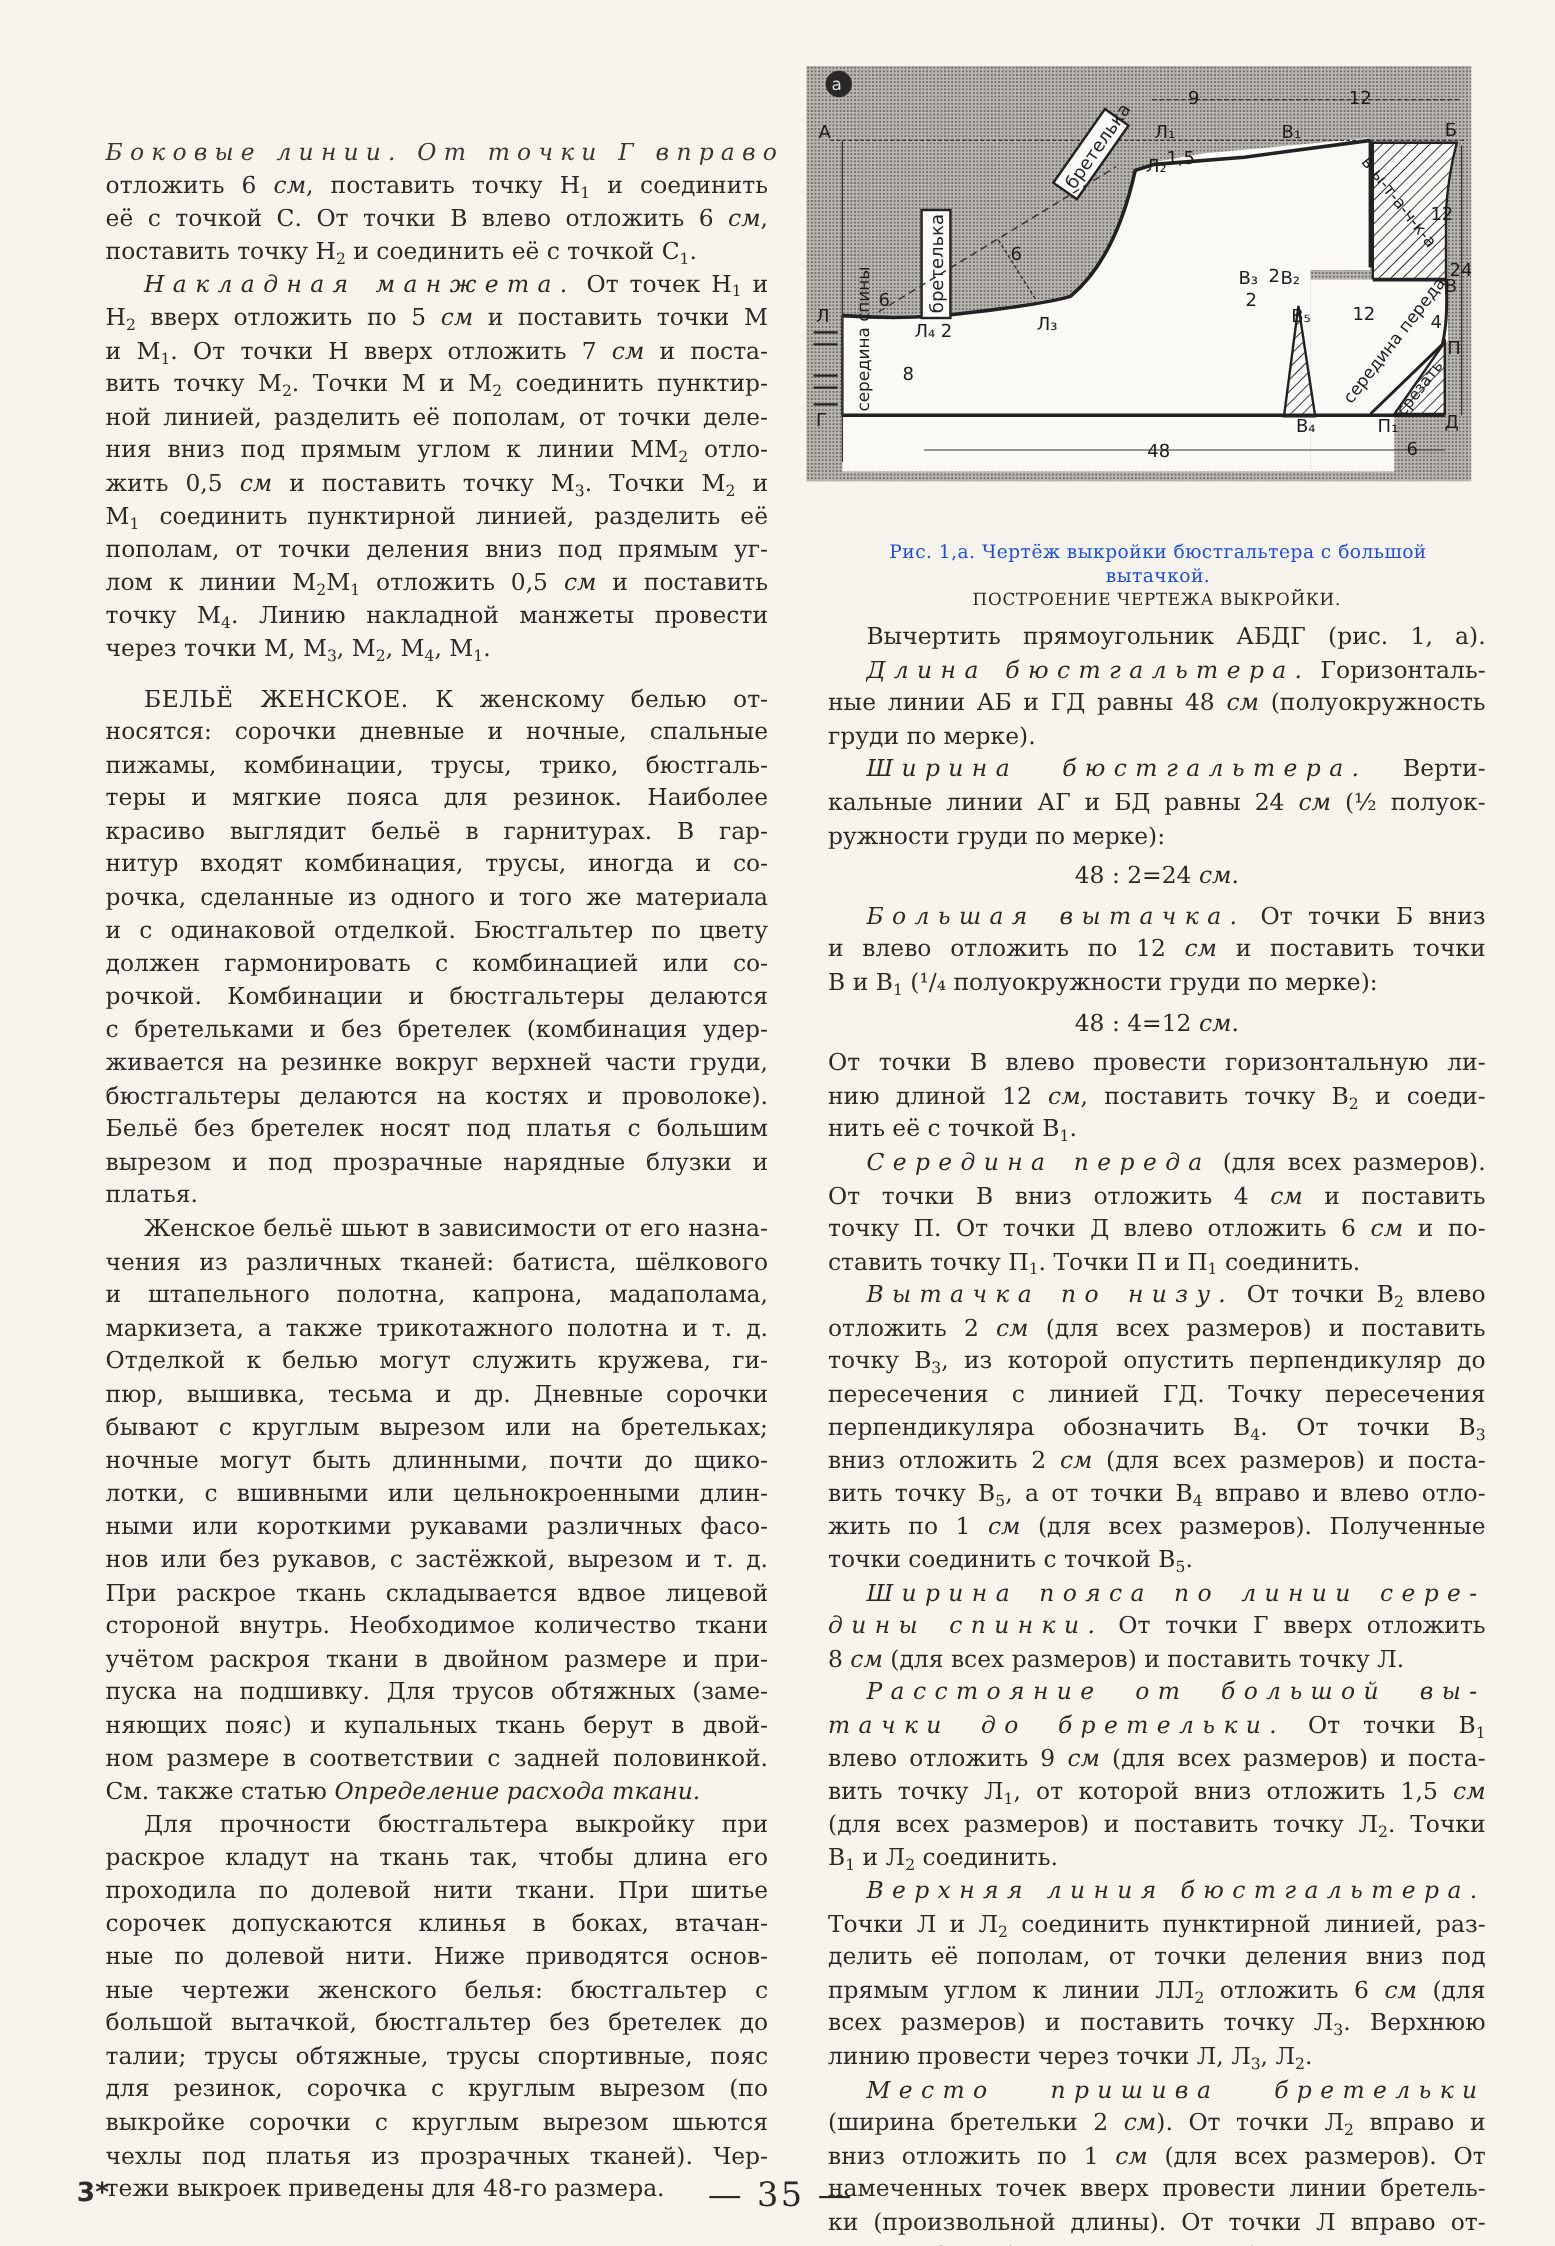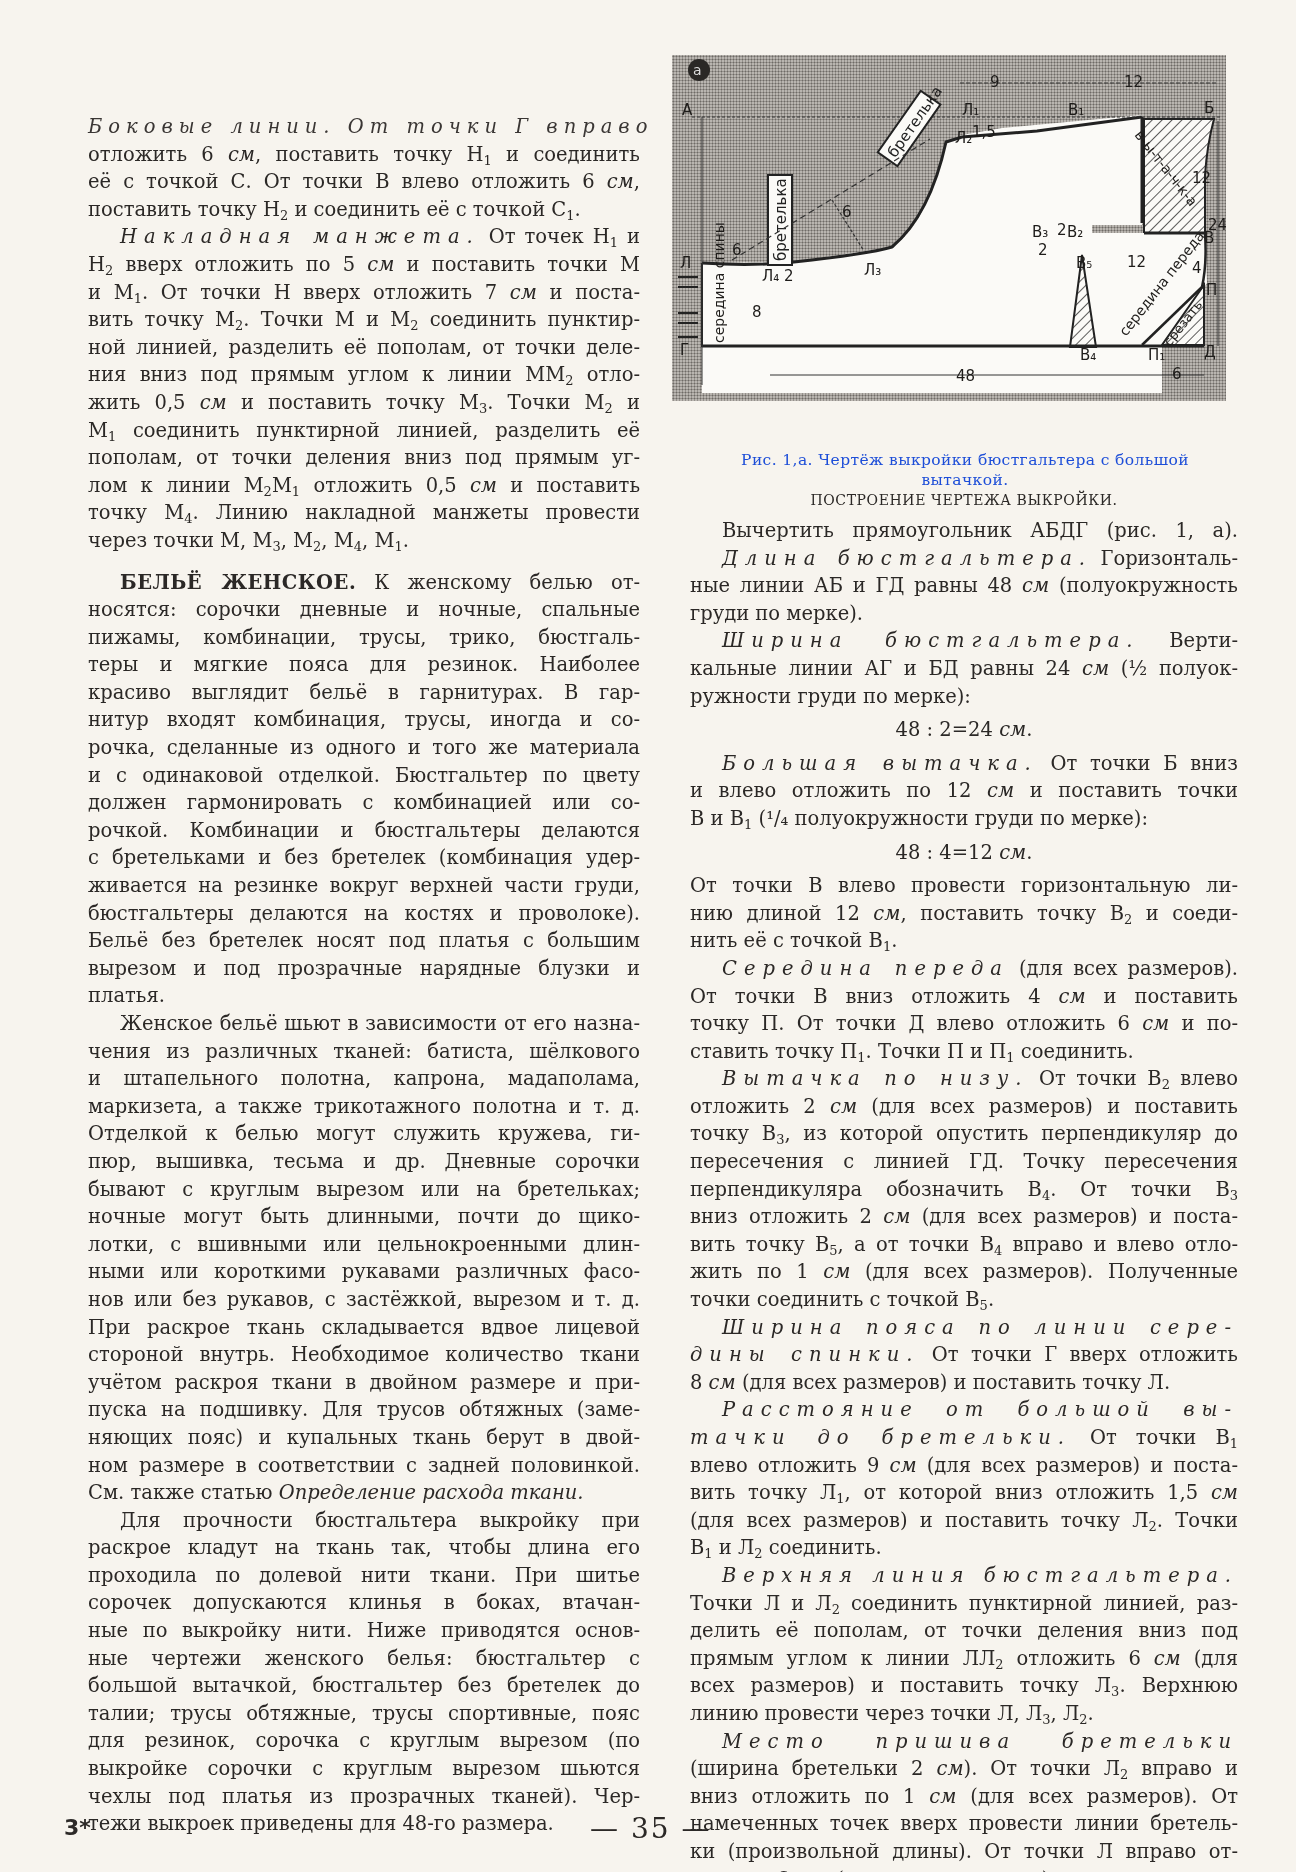--- a/index.html
+++ b/index.html
@@ -12,21 +12,21 @@
   .col { position:absolute; font-size:19.5px; line-height:27.6px; }
   .col-left { left:88px; top:113px; width:552px; }
   .col-right { left:690px; top:478px; width:548px; }
   .ln { display:block; white-space:nowrap; text-align:justify; text-align-last:justify; height:27.6px; overflow:visible; }
   .ln.last { text-align-last:left; }
   .ln.ind { text-indent:32px; }
   .ln.center { text-align:left; text-align-last:center; }
   .sp { letter-spacing:7px;font-style:italic; }
   .it { font-style:italic; }
   .sp-it { font-style:italic; letter-spacing:6px; color:#3a3634; }
-  .b { font-weight:bold; letter-spacing:0.5px;margin-top:16px; }
+  .b { font-weight:normal; letter-spacing:0.5px;margin-top:16px; }
   .sub { font-size:13px; vertical-align:-4px; line-height:0; }
   .gap { height:14px; display:block; }
   .gap-lg { height:22px; display:block; }
   
   .figure { position:absolute; left:672px; top:55px; width:554px; height:346px;
     background-color:#b9b5b0;
     background-image: radial-gradient(#6e6a66 0.9px, transparent 1.1px);
     background-size:3px 3px;
   }
   .figure svg { position:absolute; left:0; top:0; }
@@ -87,21 +87,21 @@
     <span class="ln">стороной внутрь. Необходимое количество ткани</span>
     <span class="ln">учётом раскроя ткани в двойном размере и при-</span>
     <span class="ln">пуска на подшивку. Для трусов обтяжных (заме-</span>
     <span class="ln">няющих пояс) и купальных ткань берут в двой-</span>
     <span class="ln">ном размере в соответствии с задней половинкой.</span>
     <span class="ln last">См. также статью <span class="it">Определение расхода ткани.</span></span>
     <span class="ln ind">Для прочности бюстгальтера выкройку при</span>
     <span class="ln">раскрое кладут на ткань так, чтобы длина его</span>
     <span class="ln">проходила по долевой нити ткани. При шитье</span>
     <span class="ln">сорочек допускаются клинья в боках, втачан-</span>
-    <span class="ln">ные по выкройку нити. Ниже приводятся основ-</span>
+    <span class="ln">ные по долевой нити. Ниже приводятся основ-</span>
     <span class="ln">ные чертежи женского белья: бюстгальтер с</span>
     <span class="ln">большой вытачкой, бюстгальтер без бретелек до</span>
     <span class="ln">талии; трусы обтяжные, трусы спортивные, пояс</span>
     <span class="ln">для резинок, сорочка с круглым вырезом (по</span>
     <span class="ln">выкройке сорочки с круглым вырезом шьются</span>
     <span class="ln">чехлы под платья из прозрачных тканей). Чер-</span>
     <span class="ln last">тежи выкроек приведены для 48-го размера.</span>
     <span class="gap-lg"></span>
   </div>
 

